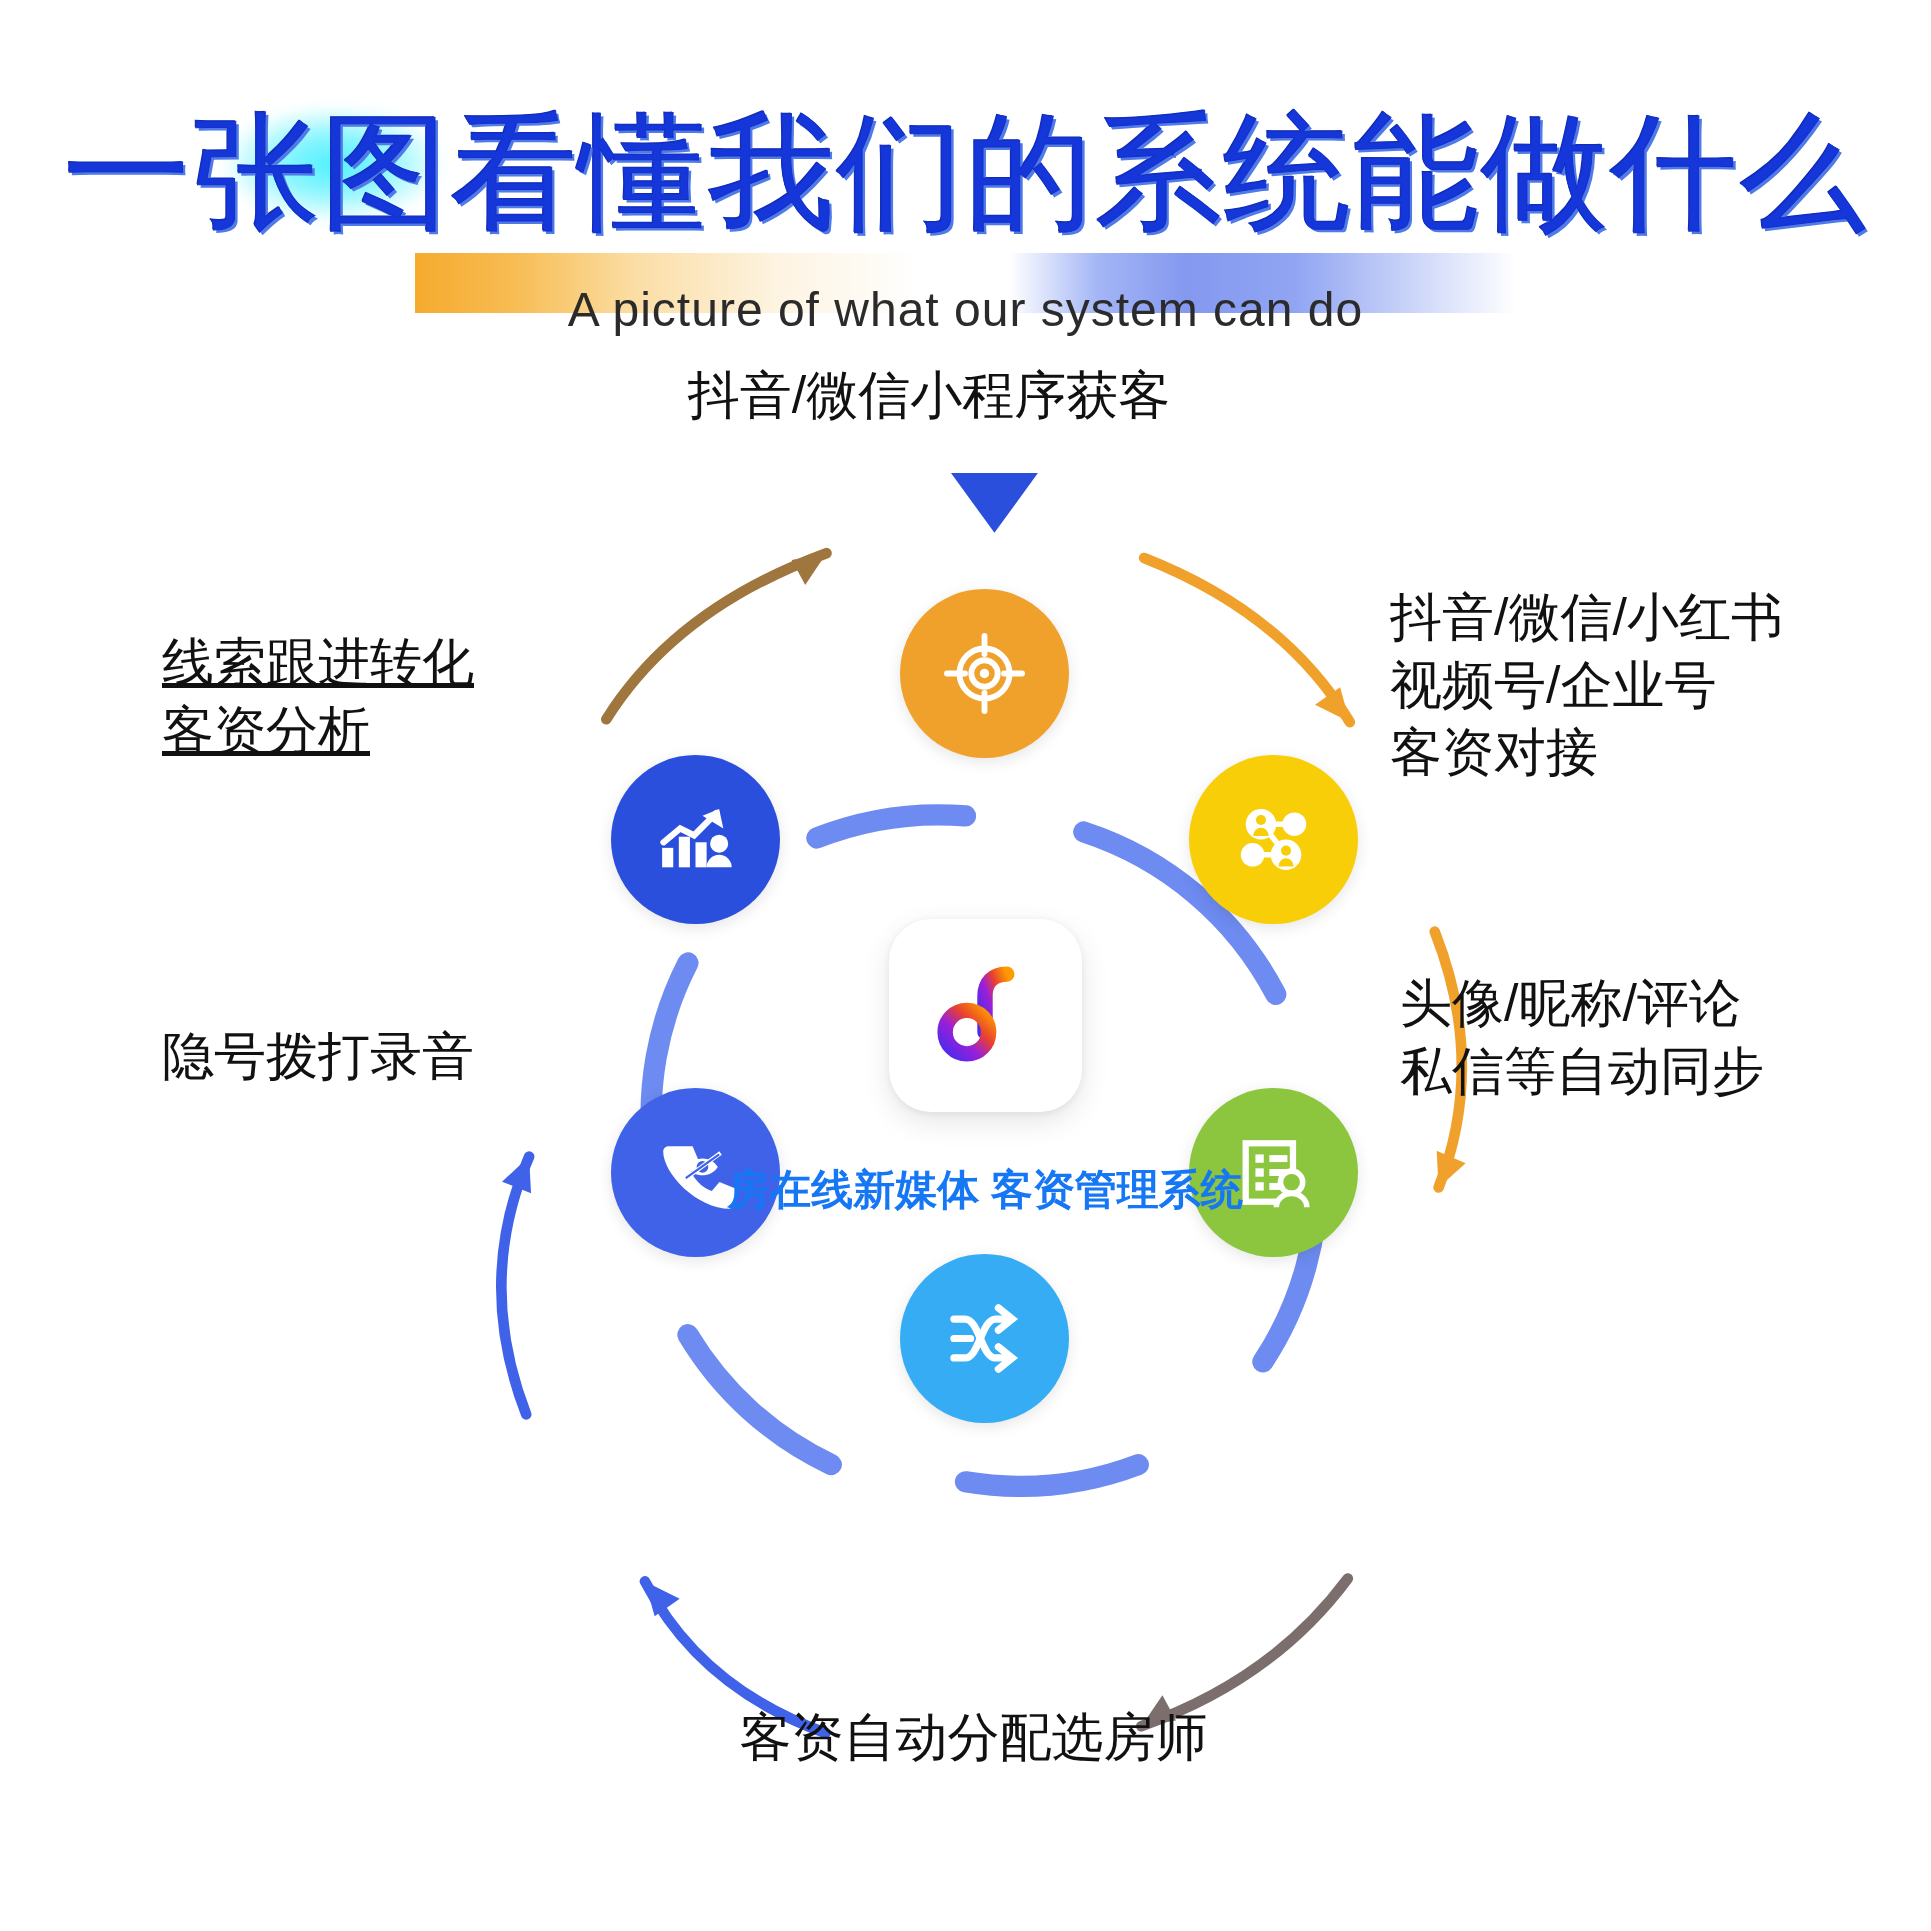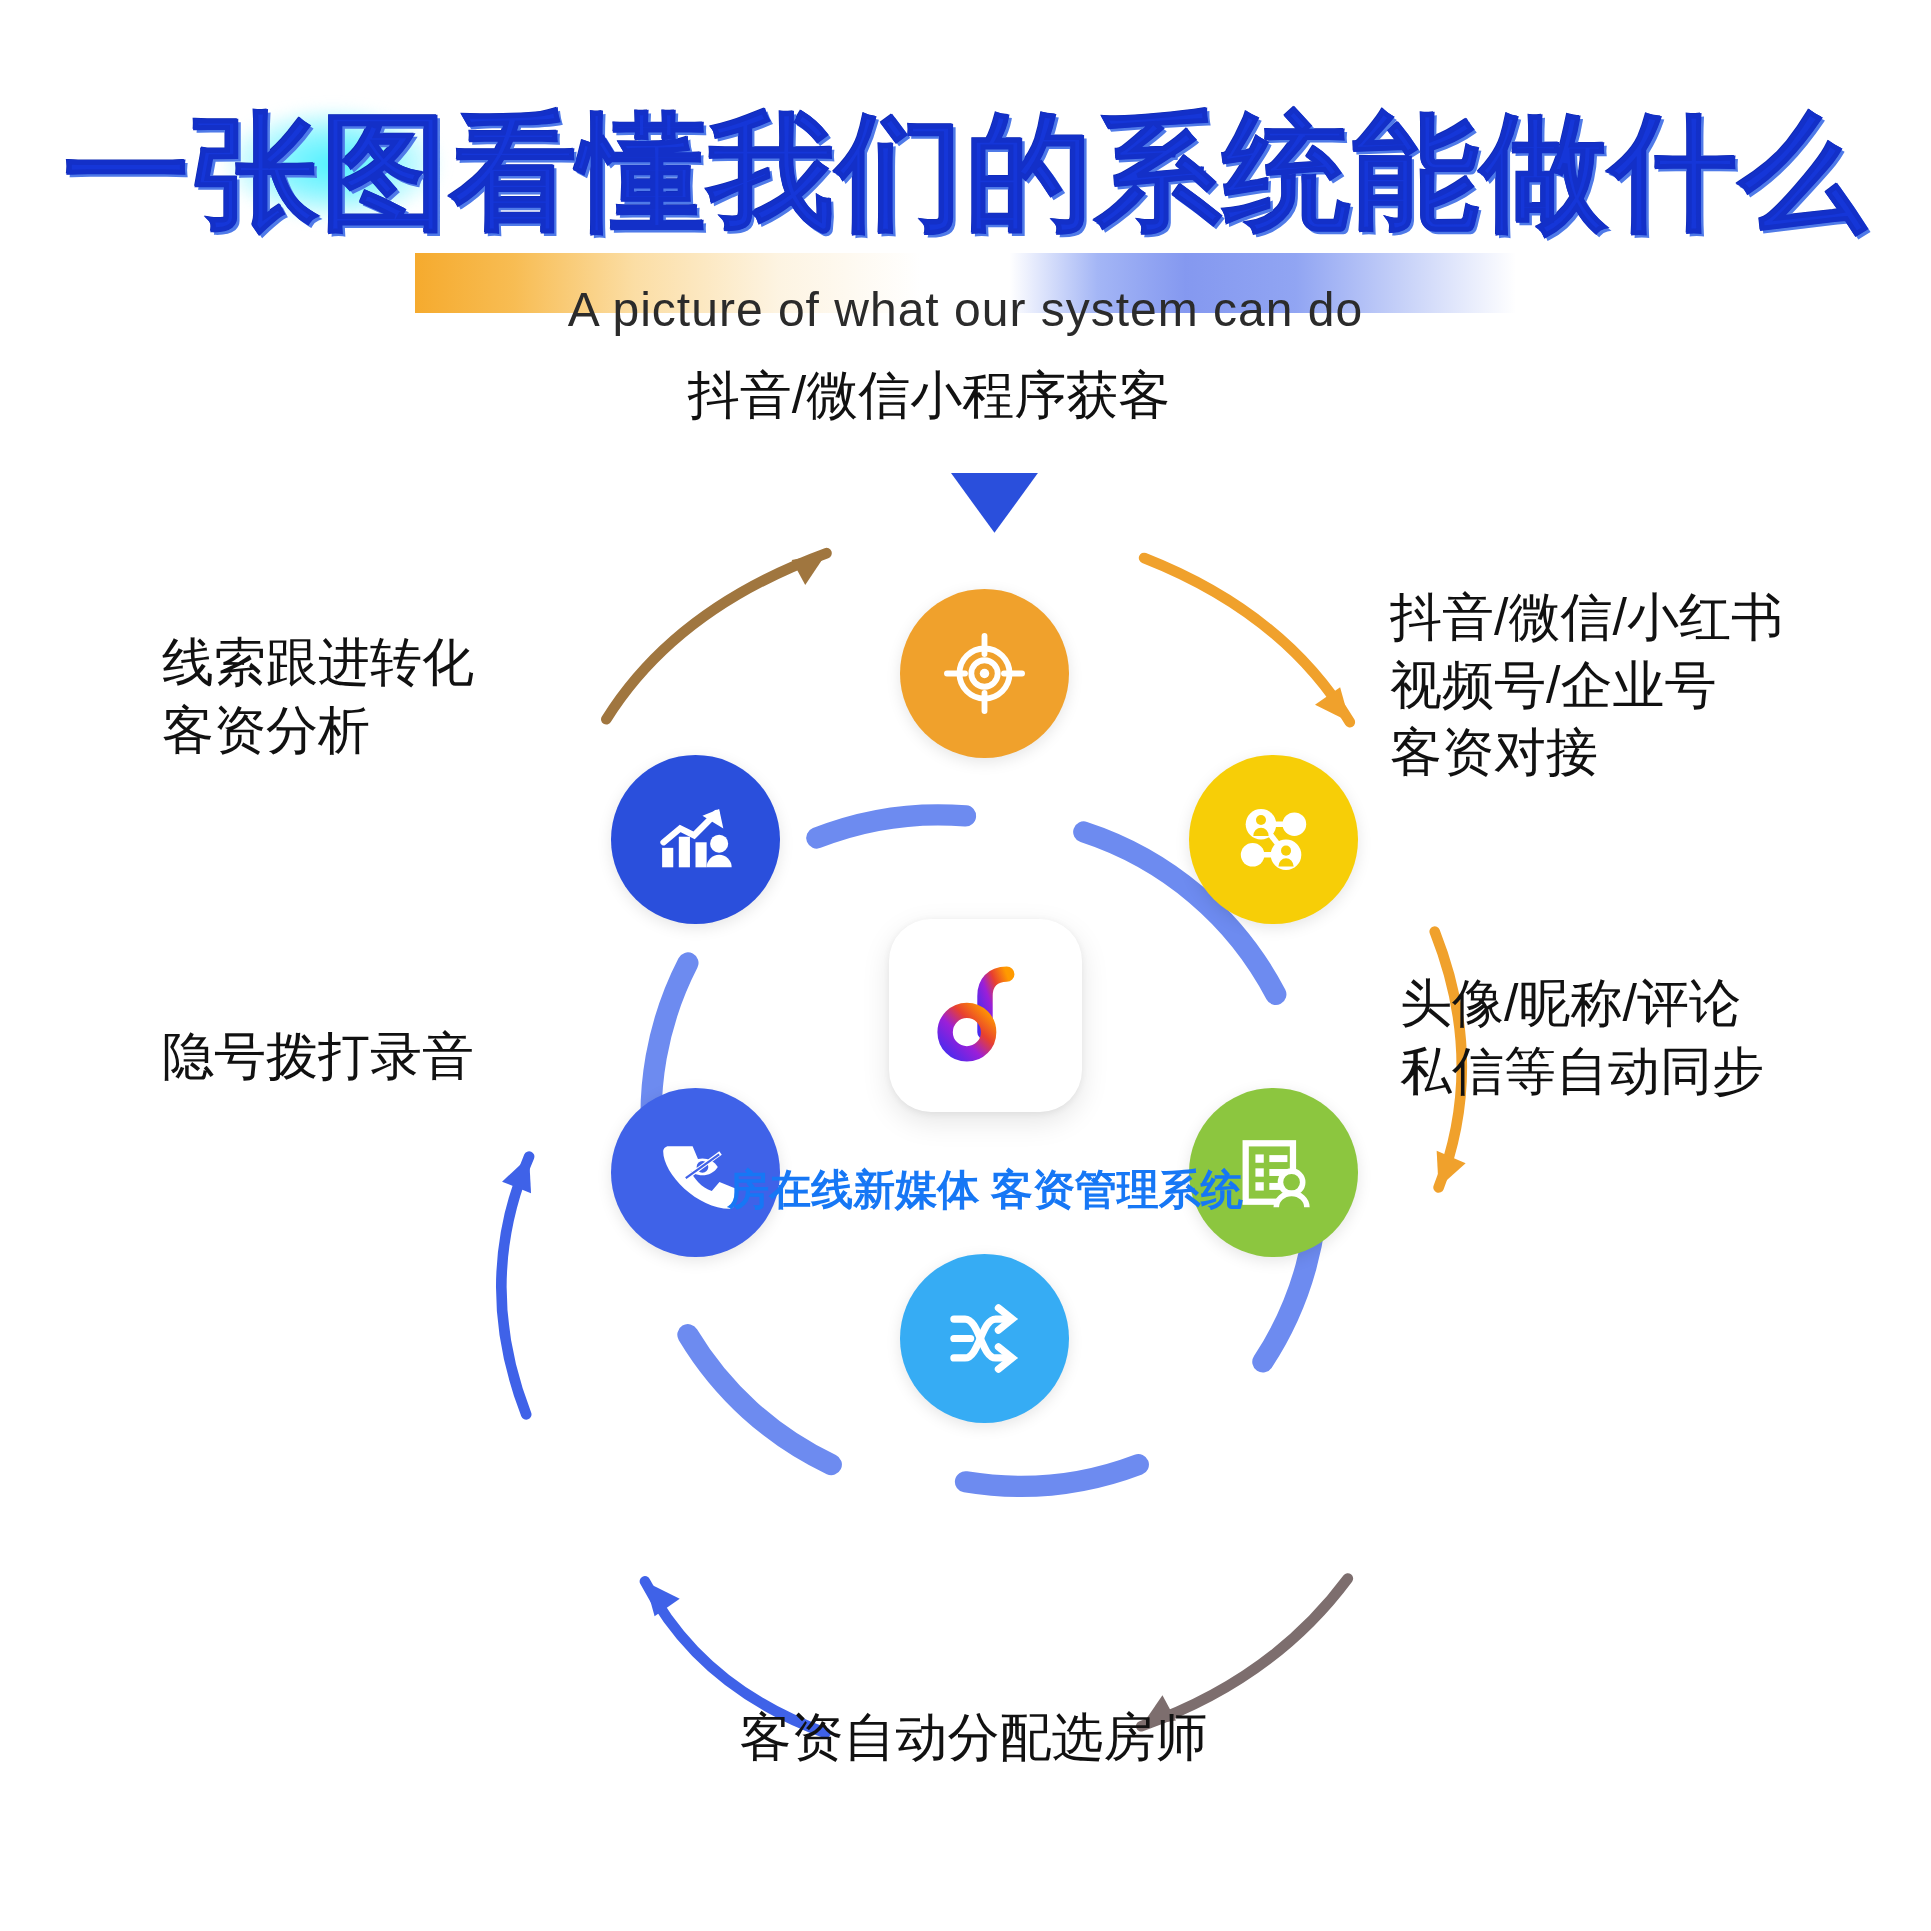--- a/index.html
+++ b/index.html
@@ -17,21 +17,21 @@
   }
   #title-glow{
     position:absolute;left:222px;top:106px;width:222px;height:116px;
     background:radial-gradient(ellipse at center,#4ff0ff 0%,#8ef6ff 35%,rgba(190,250,255,0) 72%);
     filter:blur(5.8px);
   }
   #main-title{
     position:absolute;left:0;top:89px;width:1931px;
     text-align:center;
     font-size:127px;
-    font-weight:bold;
+    font-weight:normal;
     letter-spacing:1.9px;
     color:#1536d8;
     text-shadow:
       2.9px 2.9px 0 #4f7ae8,
       -1px -1px 0 #0f2ab0;
     -webkit-text-stroke:1px #1330c8;
     white-space:nowrap;
   }
   #subtitle-wrap{
     position:absolute;left:0;top:253px;width:1931px;height:64px;
@@ -99,21 +99,21 @@
   
   .label{
     position:absolute;font-size:52px;color:#111111;line-height:1.30;
     font-weight:400;white-space:nowrap;
   }
   #label-acquire{left:0;top:-53px;width:1858px;text-align:center;}
   #label-assign {left:0;top:1289px;width:1931px;text-align:center;padding-left:8px;}
   #label-connect{left:1390px;top:169px;text-align:left;}
   #label-sync   {left:1400px;top:555px;text-align:left;}
   #label-call   {left:162px;top:608px;text-align:left;}
-  #label-analyze{left:162px;top:214px;text-align:left;}
+  #label-analyze{left:162px;top:214px;text-align:left;text-decoration:underline;}
   .label .ln{display:block;}
 </style>
 </head>
 <body>
 
 <div id="header">
   <div id="title-glow"></div>
   <div id="main-title">一张图看懂我们的系统能做什么</div>
   <div id="subtitle-wrap">
     <div id="subtitle-band"></div>

